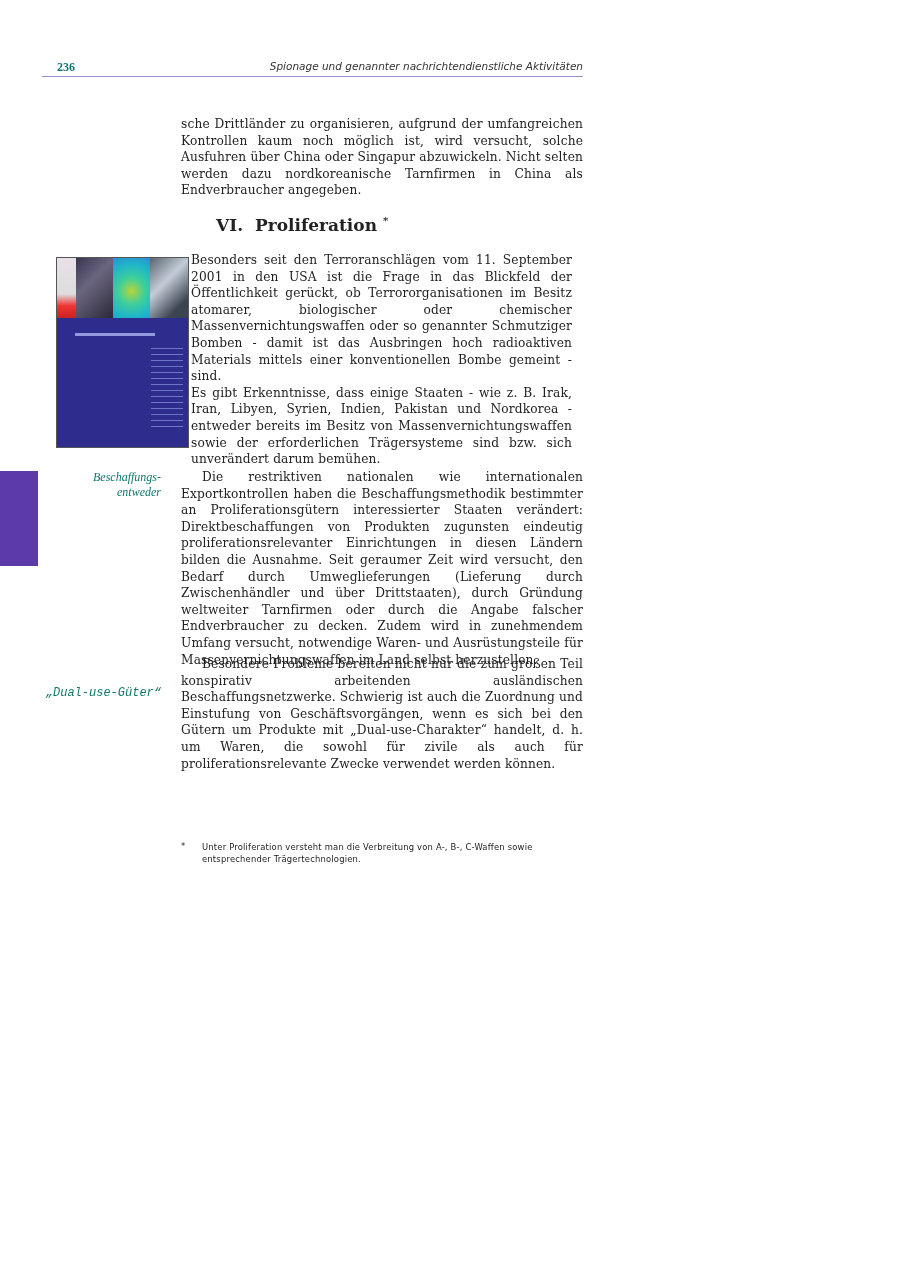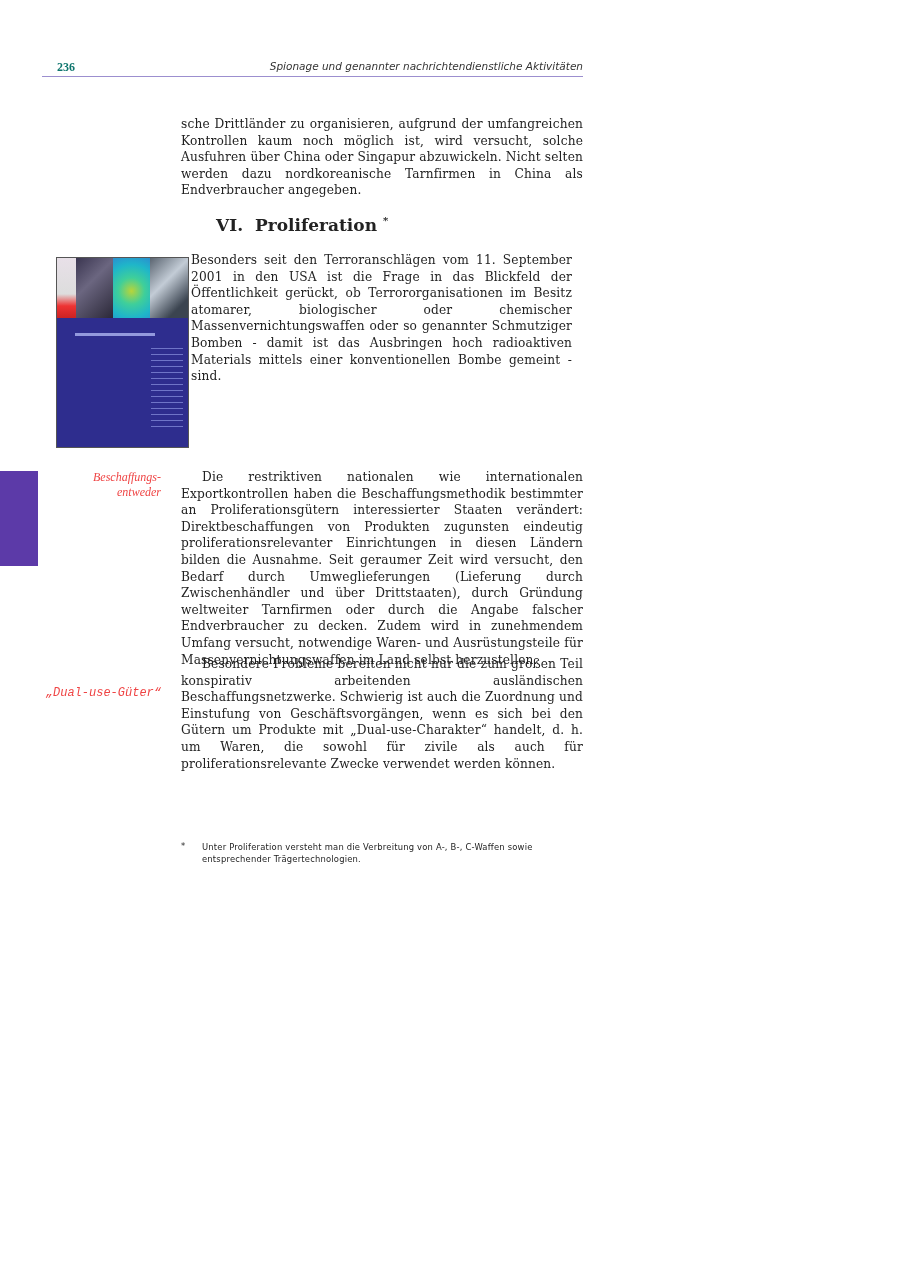--- a/index.html
+++ b/index.html
@@ -23,21 +23,21 @@
   .thumb .s1 { width: 19px; background: linear-gradient(#e8e0e8 0%, #ddd 60%, #e33 80%, #c22 100%); }
   .thumb .s2 { width: 37px; background: linear-gradient(135deg, #3a3550, #6b6680 40%, #2b2838); }
   .thumb .s3 { width: 37px; background: radial-gradient(circle at 50% 55%, #b8d43a 0%, #3fcf9a 35%, #1fb6c9 70%, #2a8fd0 100%); }
   .thumb .s4 { width: 38px; background: linear-gradient(135deg, #5a6470, #c3ccd6 40%, #3b4450 80%); }
   .thumb .caption-bar { position: absolute; left: 18px; top: 75px; width: 80px; height: 3px; background: #9fa5e6; opacity: 0.9; }
   .thumb .lines { position: absolute; left: 94px; top: 90px; width: 32px; }
   .thumb .lines span { display: block; height: 1px; margin-bottom: 5px; background: #7f86d6; opacity: 0.8; }
 
   .side-tab { position: absolute; left: 0; top: 471px; width: 38px; height: 95px; background: #5c3aa8; }
 
-  .sidenote { position: absolute; font-family: "Liberation Serif", serif; font-style: italic; font-size: 12px; color: #ef4444; text-align: right; line-height: 15px; }
+  .sidenote { position: absolute; font-family: "Liberation Serif", serif; font-style: italic; font-size: 12px; color: #0f766e; text-align: right; line-height: 15px; }
 
   .footnote { position: absolute; left: 181px; top: 841px; width: 402px; font-family: "DejaVu Sans", sans-serif; font-size: 8.4px; line-height: 12px; color: #222; letter-spacing: 0.2px; }
   .footnote .mark { position: absolute; left: 0; top: -1px; }
   .footnote .fn-text { margin-left: 21px; display: block; }
 </style>
 </head>
 <body>
 
 <div class="header">
   <span class="page-num">236</span>
@@ -76,20 +76,21 @@
       <span></span>
       <span></span>
       <span></span>
       <span></span>
       <span></span>
   </div>
 </div>
 
 <div class="body-text" style="left:191px; top:252px; width:381px;">
   <p>Besonders seit den Terroranschlägen vom 11. September 2001 in den USA ist die Frage in das Blickfeld der Öffentlichkeit gerückt, ob Terrororganisationen im Besitz atomarer, biologischer oder chemischer Massenvernichtungswaffen oder so genannter Schmutziger Bomben - damit ist das Ausbringen hoch radioaktiven Materials mittels einer konventionellen Bombe gemeint - sind.</p>
+  <p>Es gibt Erkenntnisse, dass einige Staaten - wie z. B. Irak, Iran, Libyen, Syrien, Indien, Pakistan und Nordkorea - entweder bereits im Besitz von Massenvernichtungswaffen sowie der erforderlichen Trägersysteme sind bzw. sich unverändert darum bemühen.</p>
 </div>
 
 <div class="side-tab"></div>
 
 <div class="sidenote" style="left:60px; top:470px; width:101px;">
   <div>Beschaffungs-</div>
   <div>entweder</div>
 </div>
 
 <div class="body-text" style="left:181px; top:469px; width:402px;">

